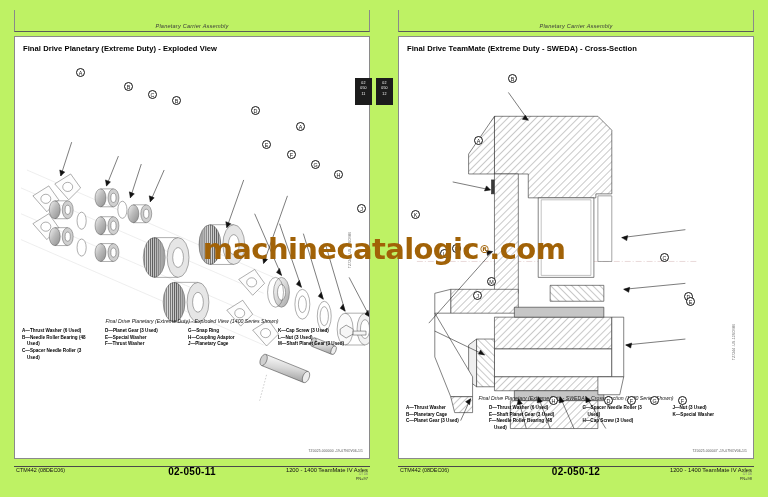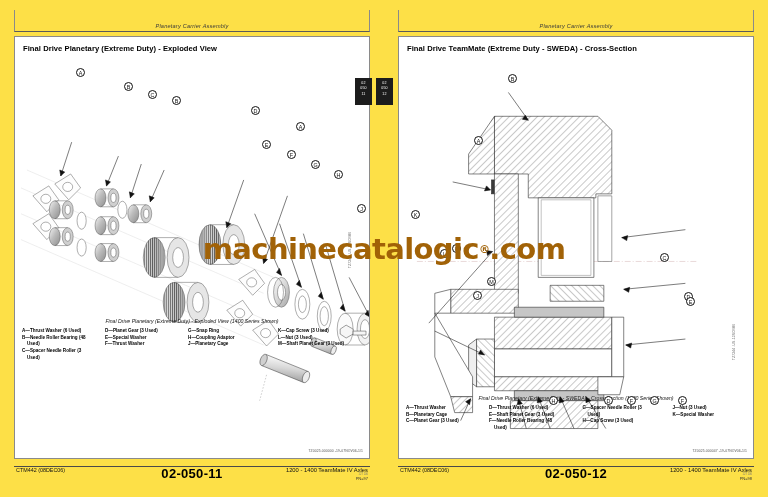--- a/index.html
+++ b/index.html
@@ -7,21 +7,21 @@
     margin: 0; padding: 0;
     width: 768px; height: 497px;
     background: #ffffff;
     font-family: "Liberation Sans", sans-serif;
     overflow: hidden;
   }
   .spread { position: relative; width: 768px; height: 497px; display: flex; }
   .page {
     position: relative;
     width: 384px; height: 497px;
-    background: #fde047;
+    background: #bef264;
     padding: 7px;
   }
   
   .runhead {
     position: absolute;
     left: 14px; right: 14px; top: 10px;
     height: 22px;
     border-left: 1px solid #8a8a8a;
     border-right: 1px solid #8a8a8a;
     border-bottom: 1px solid #5a5a5a;
@@ -119,21 +119,21 @@
     bottom: 16px;
     height: 14px;
   }
   .foot-left {
     position: absolute; left: 2px; top: 0;
     font-size: 5.4px; color: #111;
   }
   .foot-center {
     position: absolute; left: 0; right: 0; top: -1px;
     text-align: center;
-    font-size: 13px; font-weight: bold; color: #000;
+    font-size: 10px; font-weight: bold; color: #000;
     letter-spacing: .3px;
   }
   .foot-right {
     position: absolute; right: 2px; top: 0;
     text-align: right;
     font-size: 5.8px; color: #111;
   }
   .foot-pn {
     position: absolute; right: 2px; top: 9px;
     text-align: right;

